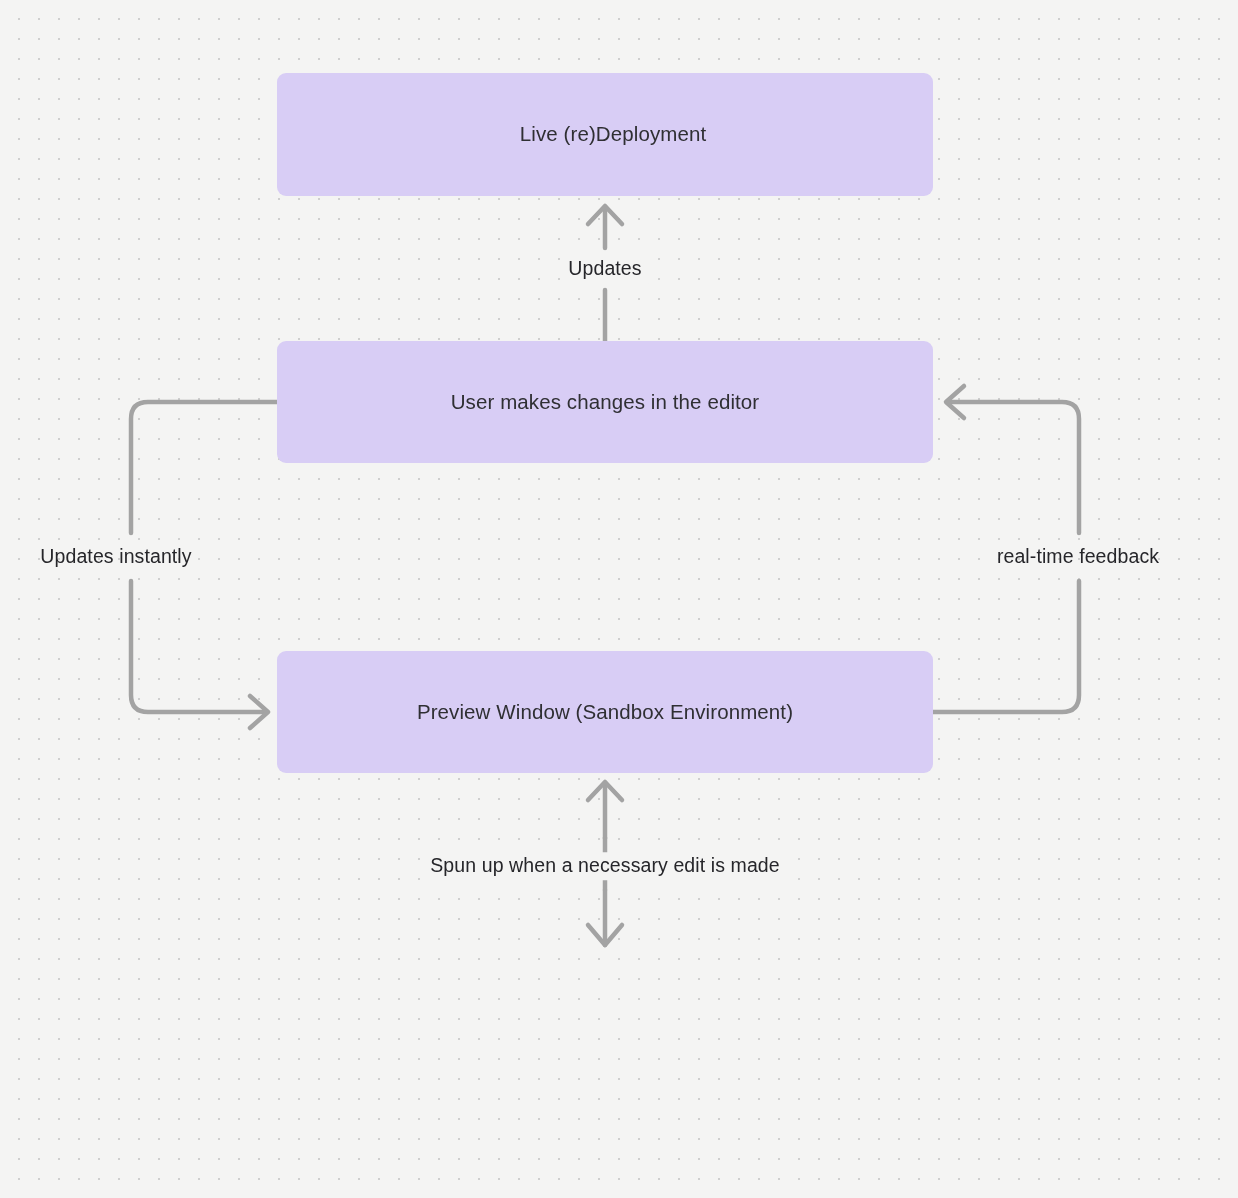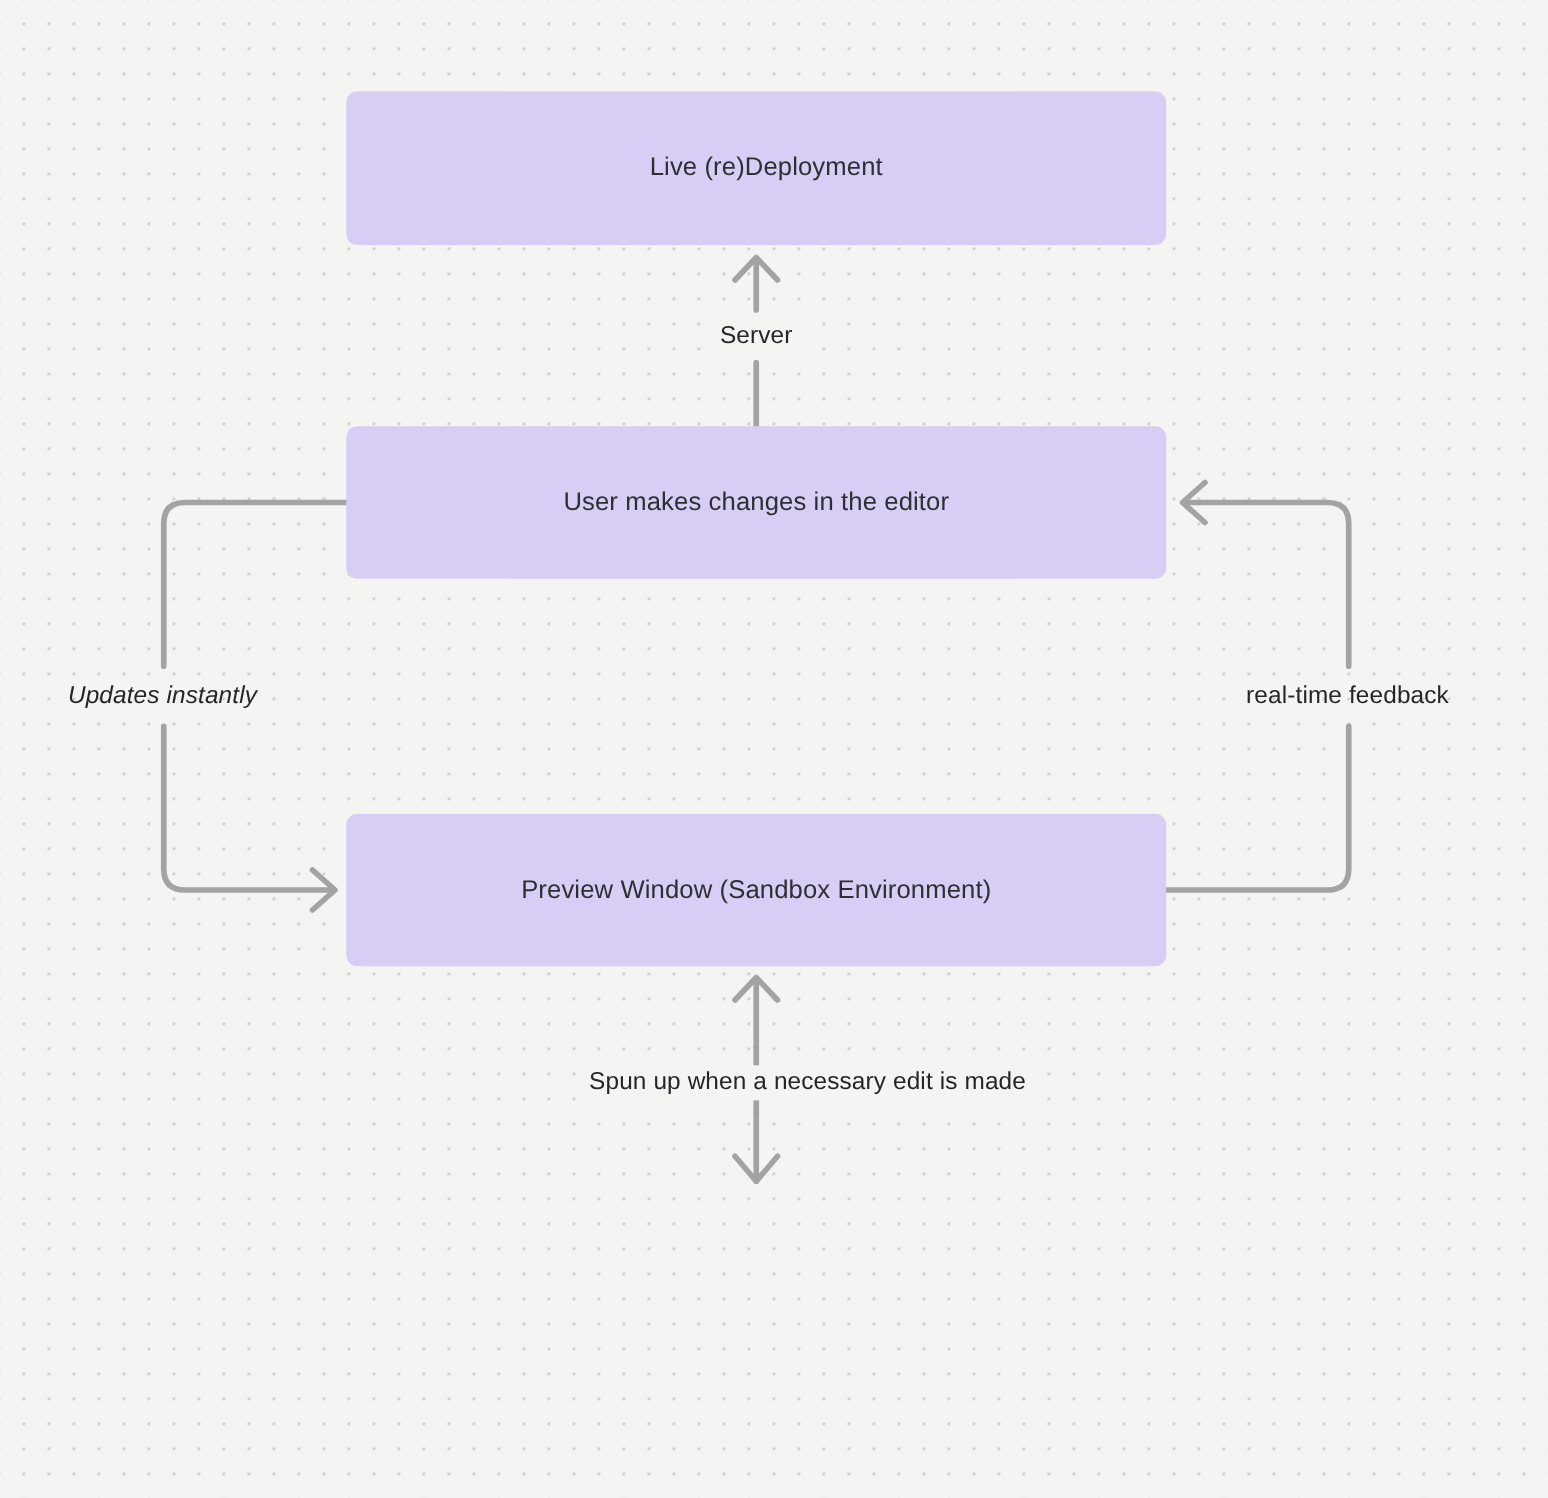--- a/index.html
+++ b/index.html
@@ -99,21 +99,21 @@
 
   <div class="node" style="left:277px; top:651px; width:656px; height:122px;">
     <span class="node-label">Preview Window (Sandbox Environment)</span>
   </div>
 
   <div class="node" style="left:277px; top:341px; width:656px; height:122px;">
     <span class="node-label">User makes changes in the editor</span>
   </div>
 
 
-  <div class="edge-label masked" style="left:605px; top:269px;">Server</div>
+  <div class="edge-label masked" style="left:605px; top:269px;">Updates</div>
 
-  <div class="edge-label" style="left:130px; top:557px;font-style:italic;">Updates instantly</div>
+  <div class="edge-label" style="left:116px; top:557px;">Updates instantly</div>
 
   <div class="edge-label" style="left:1078px; top:557px;">real-time feedback</div>
 
-  <div class="edge-label masked" style="left:605px; top:866px;margin-left:41px;">Spun up when a necessary edit is made</div>
+  <div class="edge-label masked" style="left:605px; top:866px;">Spun up when a necessary edit is made</div>
 
 </div>
 
 </body></html>

